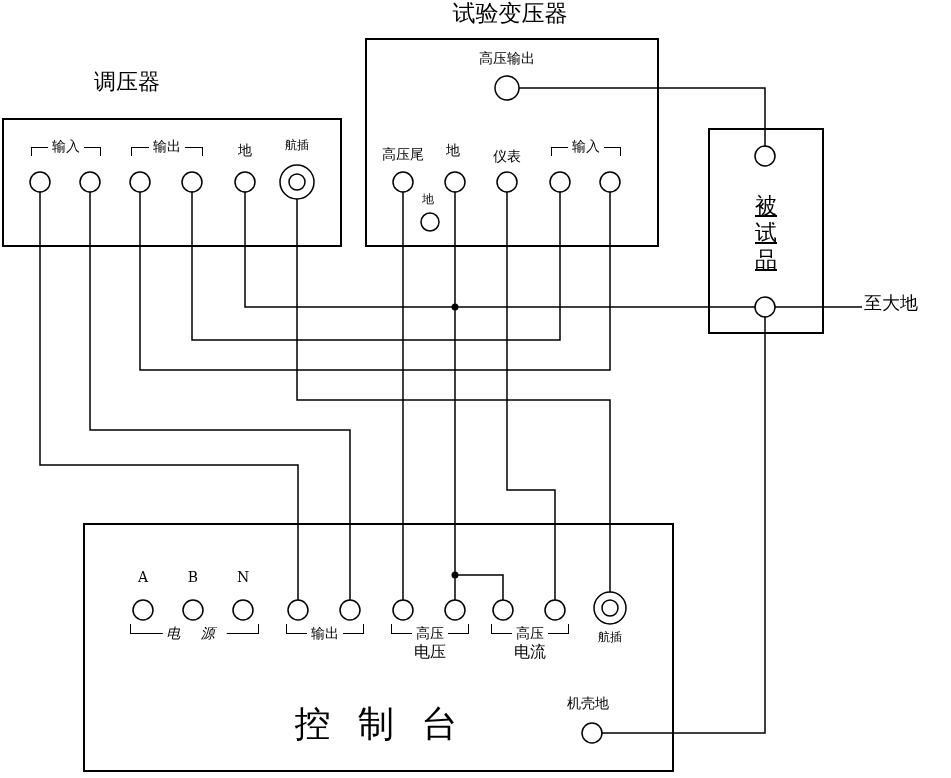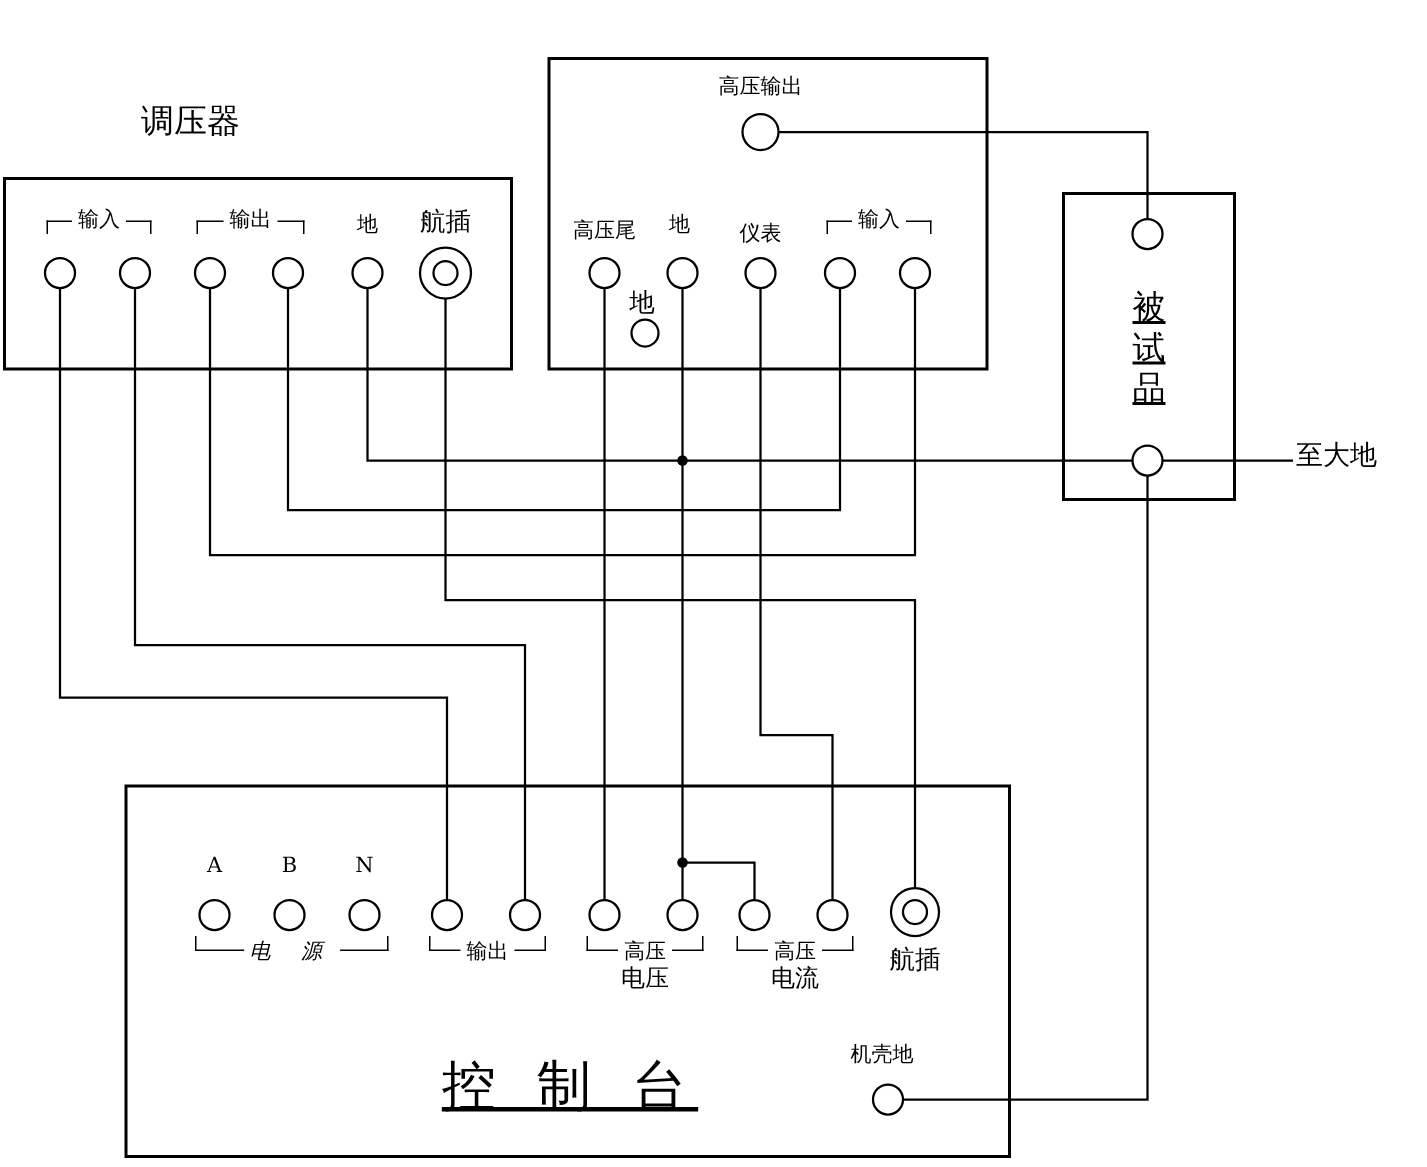--- a/index.html
+++ b/index.html
@@ -7,21 +7,21 @@
     position:relative; width:951px; height:778px; background:#ffffff;
     color:#000; font-family:"DejaVu Serif","Liberation Serif",serif;
     overflow:hidden;
   }
   #wires { position:absolute; left:0; top:0; }
   #wires polyline { fill:none; stroke:#000; stroke-width:1.5; }
   #wires circle.term { fill:#ffffff; stroke:#000; stroke-width:1.5; }
   #wires circle.dot { fill:#000; stroke:none; }
   .box { position:absolute; border:2px solid #000; background:transparent; }
   .lbl { position:absolute; transform:translateX(-50%); white-space:nowrap; font-size:14px; line-height:1.15; }
-  .lbl-sm { font-size:17px; }
+  .lbl-sm { font-size:12px; }
   .title { font-size:22px; }
   .title-big { font-size:23px; }
   .earth-lbl { position:absolute; font-size:18px; white-space:nowrap; }
   .console-title { position:absolute; transform:translateX(-50%); font-size:36px; letter-spacing:8px; white-space:nowrap; }
   .dut-lbl { position:absolute; width:28px; text-align:center; font-size:22px; line-height:27px; word-break:break-all;text-decoration:underline; }
   .bktop { position:absolute; height:8px;
     border-top:1.5px solid #000; border-left:1.5px solid #000; border-right:1.5px solid #000;text-align:center; }
   .bkbot { position:absolute; height:9px;
     border-bottom:1.5px solid #000; border-left:1.5px solid #000; border-right:1.5px solid #000; }
   .bklbl { position:absolute; left:50%; white-space:nowrap; background:#fff; padding:0 4px; font-size:14px; }
@@ -94,20 +94,21 @@
   <div class="lbl title" style="left:127px; top:69px;">调压器</div>
   <div class="bktop" style="left:31px; top:147px; width:68px;">
     <span class="bklbl">输入</span>
   </div>
   <div class="bktop" style="left:131px; top:147px; width:70px;">
     <span class="bklbl">输出</span>
   </div>
   <div class="lbl" style="left:245px; top:142px;">地</div>
   <div class="lbl lbl-sm" style="left:297px; top:139px;">航插</div>
 
+  <div class="lbl title-big" style="left:510px; top:0px;">试验变压器</div>
   <div class="lbl" style="left:507px; top:50px;">高压输出</div>
   <div class="lbl" style="left:403px; top:146px;">高压尾</div>
   <div class="lbl" style="left:453px; top:142px;">地</div>
   <div class="lbl" style="left:507px; top:148px;">仪表</div>
   <div class="bktop" style="left:551px; top:147px; width:68px;">
     <span class="bklbl">输入</span>
   </div>
   <div class="lbl lbl-sm" style="left:428px; top:193px;">地</div>
 
   <div class="dut-lbl" style="left:752px; top:192px;">被试品</div>
@@ -127,16 +128,16 @@
   <div class="bkbot" style="left:391px; top:624px; width:76px;">
     <span class="bklbl">高压</span>
     <span class="bklbl2">电压</span>
   </div>
   <div class="bkbot" style="left:491px; top:624px; width:76px;">
     <span class="bklbl">高压</span>
     <span class="bklbl2">电流</span>
   </div>
   <div class="lbl lbl-sm" style="left:610px; top:631px;">航插</div>
 
-  <div class="console-title" style="left:380px; top:700px;text-decoration:underline;">控 制 台</div>
+  <div class="console-title" style="left:380px; top:700px;">控 制 台</div>
   <div class="lbl" style="left:588px; top:695px;">机壳地</div>
 
 </div>
 
 </body></html>

